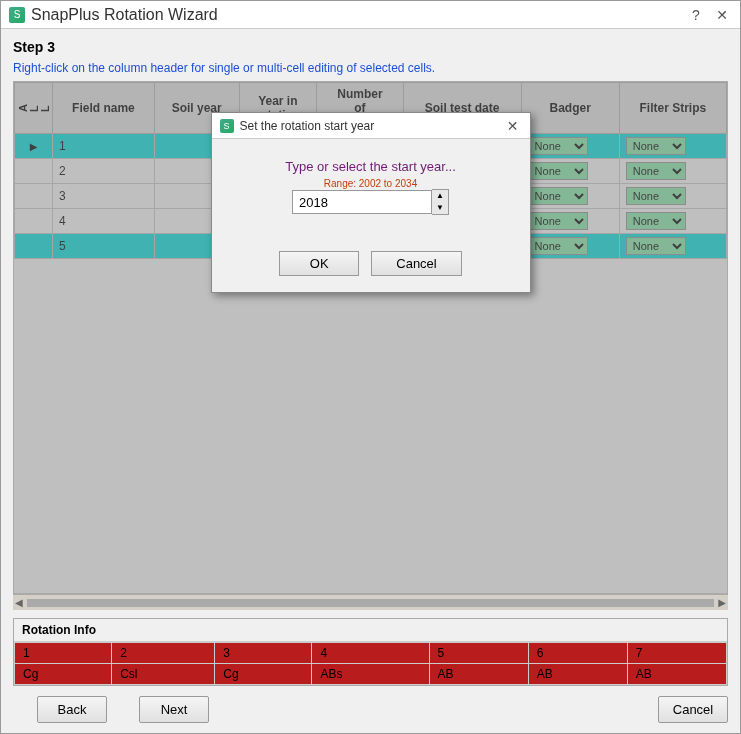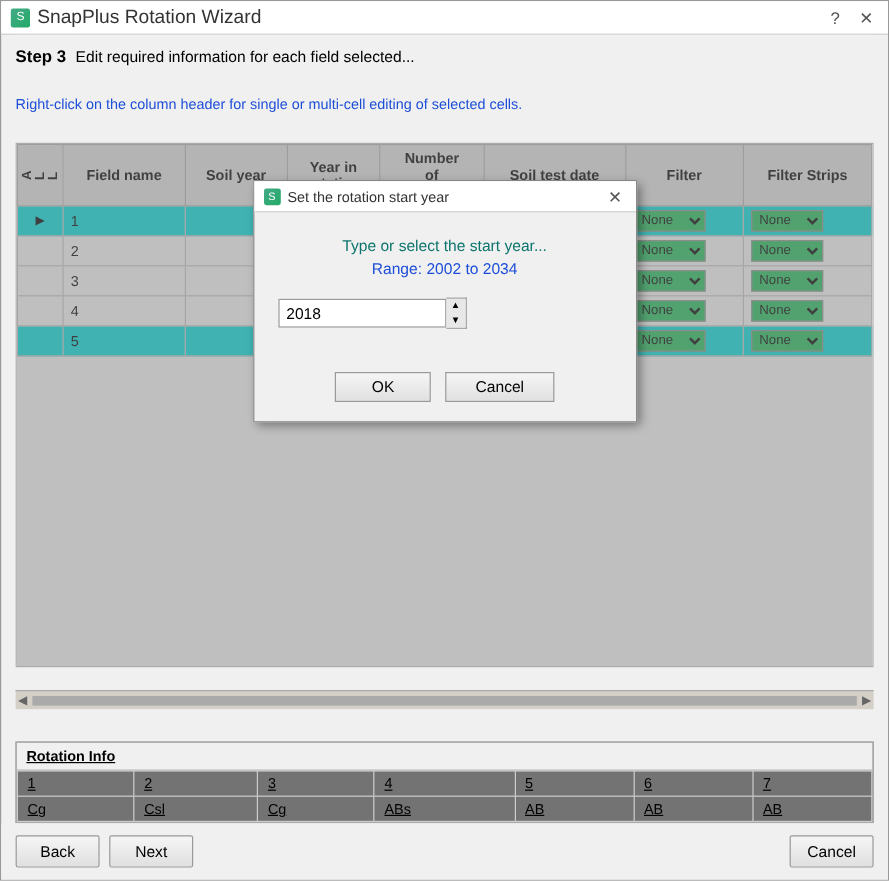--- a/index.html
+++ b/index.html
@@ -81,21 +81,20 @@
       font-weight: bold;
       padding: 10px;
       color: #111;
     }
 
     .content-area {
       flex: 1;
       display: flex;
       flex-direction: column;
       padding: 0 12px;
-      gap: 19px;
     }
 
     .step-header {
       background: #f0f0f0;
       padding: 10px 0 6px 0;
       display: flex;
       align-items: baseline;
       gap: 8px;
     }
 
@@ -173,40 +172,39 @@
     .dropdown-cell {
       display: flex;
       align-items: center;
       gap: 2px;
     }
 
     select.cell-select {
       font-size: 11px;
       border: 1px solid #999;
       padding: 1px 2px;
-      background: #22c55e;
+      background: #86efac;
       width: 60px;
     }
 
     
     .scroll-area {
       height: 16px;
       background: #d4d0c8;
       border-top: 1px solid #aaa;
       display: flex;
       align-items: center;
       padding: 0 2px;
     }
 
     
     .rotation-info {
       margin-top: 8px;
       border: 1px solid #aaa;
-      background: #737373;
-      text-decoration: underline;
+      background: #b91c1c;
     }
 
     .rotation-info-header {
       font-weight: bold;
       padding: 4px 8px;
       font-size: 12px;
       border-bottom: 1px solid #ccc;
       background: #f0f0f0;
     }
 
@@ -236,20 +234,21 @@
     }
 
     .btn {
       padding: 5px 4px;
       font-size: 13px;
       border: 1px solid #999;
       background: linear-gradient(to bottom, #f5f5f5, #e0e0e0);
       cursor: pointer;
       border-radius: 2px;
       min-width: 70px;
+      margin-left: 24px;
     }
 
     
     .overlay {
       position: absolute;
       top: 0; left: 0; right: 0; bottom: 0;
       background: rgba(128,128,128,0.5);
       display: flex;
       align-items: flex-start;
       justify-content: center;
@@ -311,36 +310,35 @@
       justify-content: center;
     }
 
     .dialog-body {
       padding: 20px 20px 10px 20px;
       text-align: center;
     }
 
     .dialog-message {
       font-size: 13px;
-      color: #0f766e;
+      color: #701a75;
       margin-bottom: 4px;
     }
 
     .dialog-range {
-      font-size: 13px;
-      color: #1d4ed8;
+      font-size: 10px;
+      color: #c2410c;
       margin-bottom: 0;
     }
 
     .dialog-input-row {
       display: flex;
-      justify-content: flex-start;
+      justify-content: center;
       align-items: center;
       margin-bottom: 16px;
-      margin-top: 17px;
     }
 
     .dialog-input {
       width: 140px;
       height: 24px;
       border: 1px solid #999;
       padding: 2px 6px;
       font-size: 13px;
       text-align: left;
     }
@@ -394,37 +392,36 @@
     <div class="title-bar-controls">
       <button class="title-bar-btn">?</button>
       <button class="title-bar-btn close">✕</button>
     </div>
   </div>
 
 
   <div class="content-area">
     <div class="step-header">
       <span class="step-label">Step 3</span>
-      <span class="step-desc">Edit required information for each field selected...</span>
     </div>
 
     <div class="hint-text">Right-click on the column header for single or multi-cell editing of selected cells.</div>
 
     <div class="table-container" style="position:relative; height: 340px;">
       <div class="table-wrapper">
         <table>
           <thead>
             <tr>
               <th class="col-all">A<br>L<br>L</th>
               <th>Field name</th>
               <th>Soil year</th>
               <th>Year in<br>rotation</th>
               <th>Number<br>of<br>rotations</th>
               <th>Soil test date</th>
-              <th>Filter</th>
+              <th>Badger</th>
               <th>Filter Strips</th>
             </tr>
           </thead>
           <tbody>
             <tr class="row-cyan">
               <td class="arrow-cell">▶</td>
               <td>1</td>
               <td></td>
               <td></td>
               <td></td>

